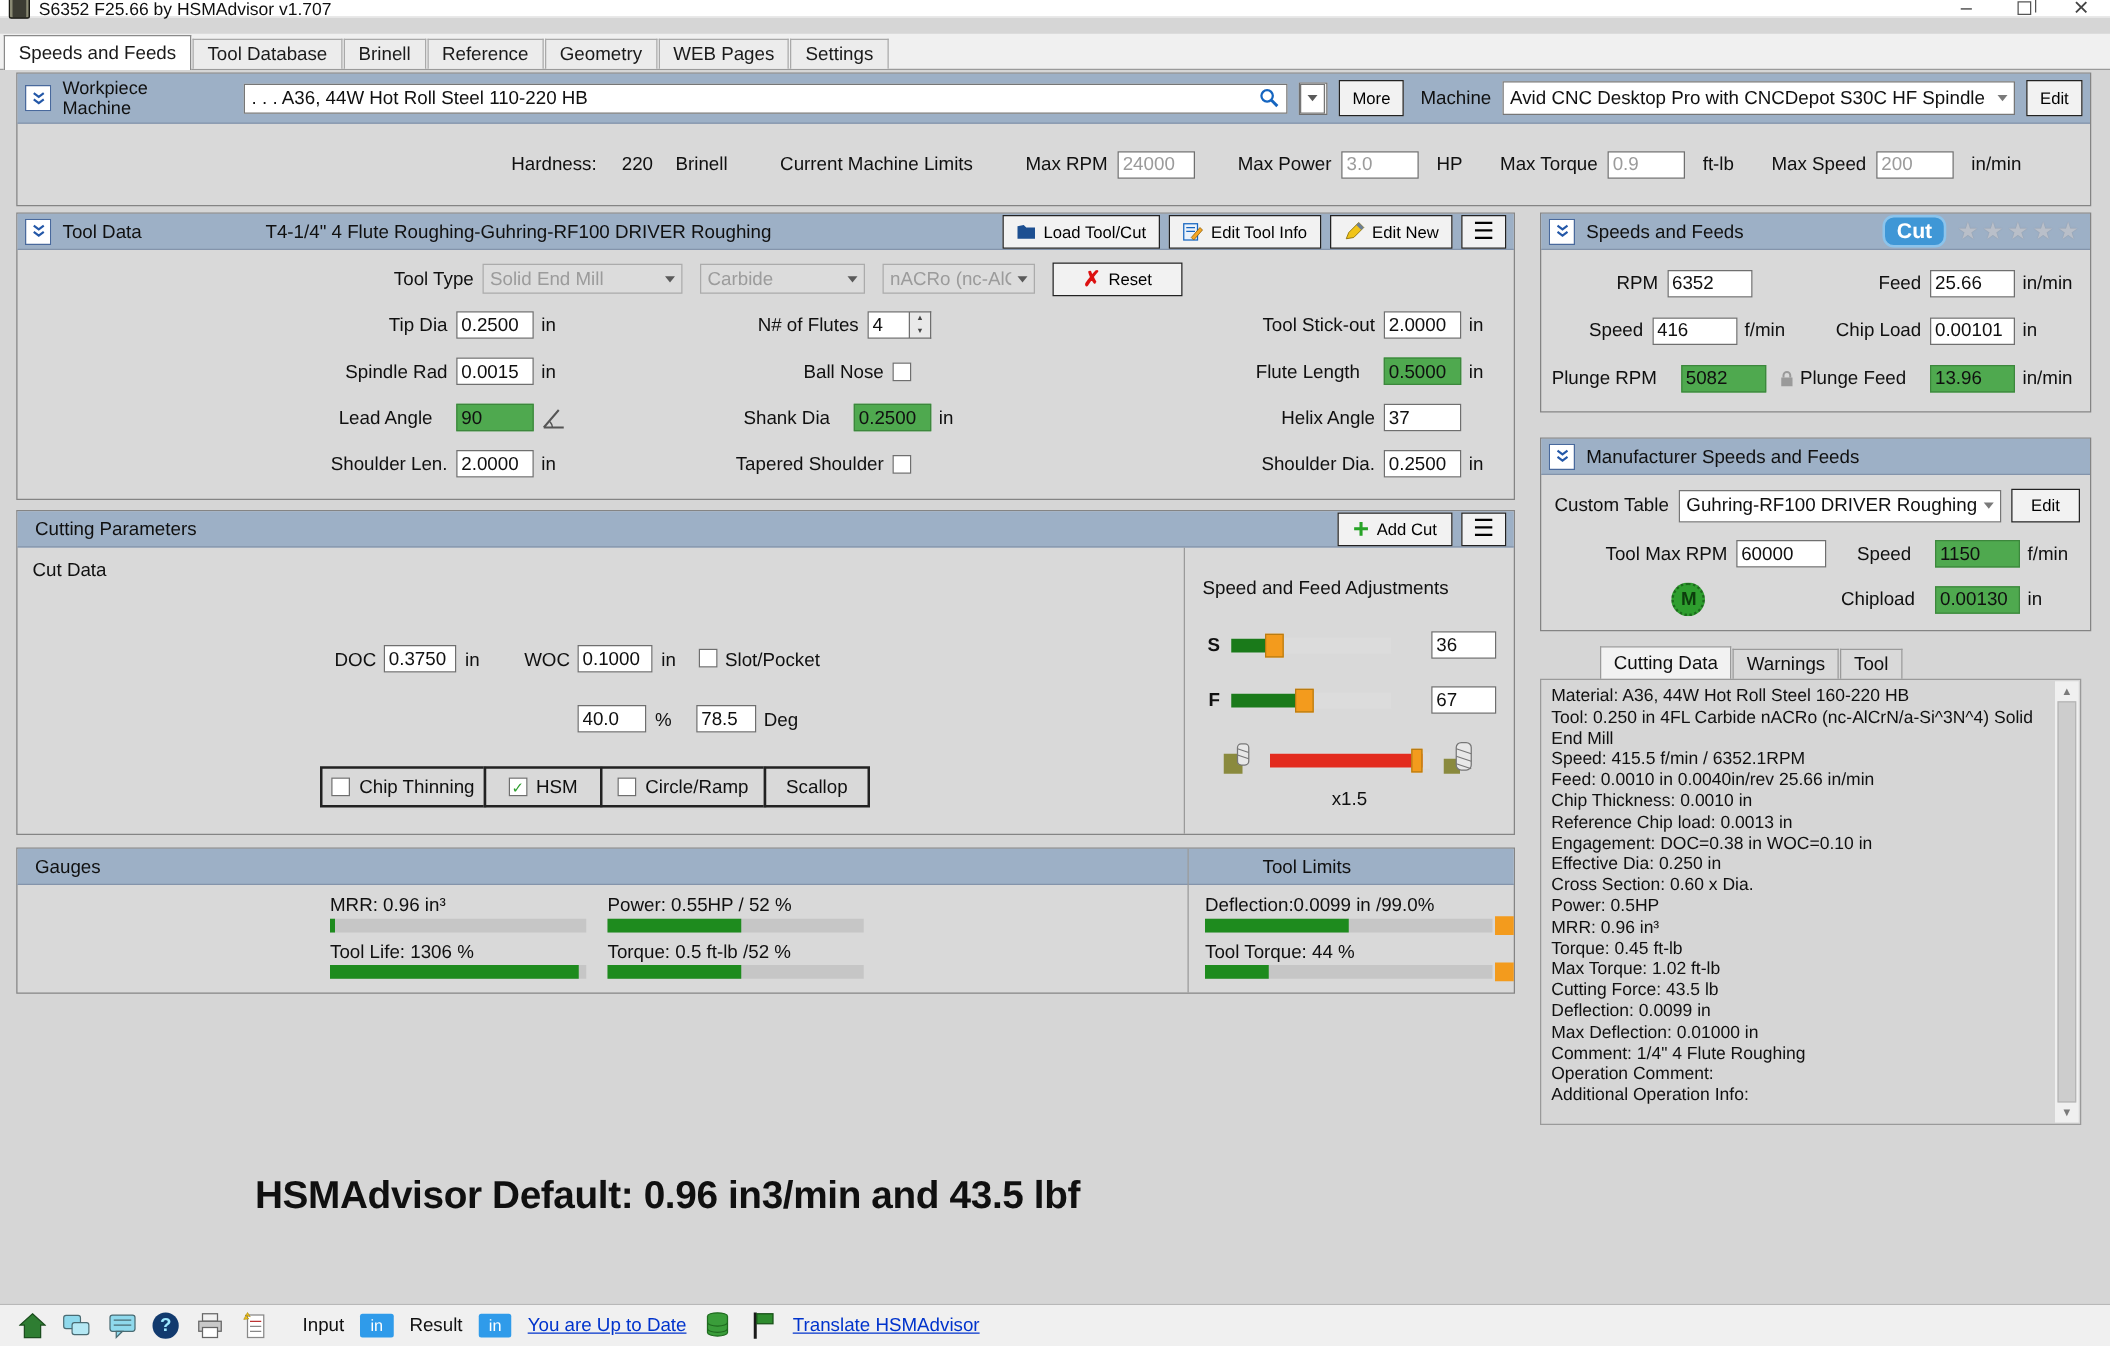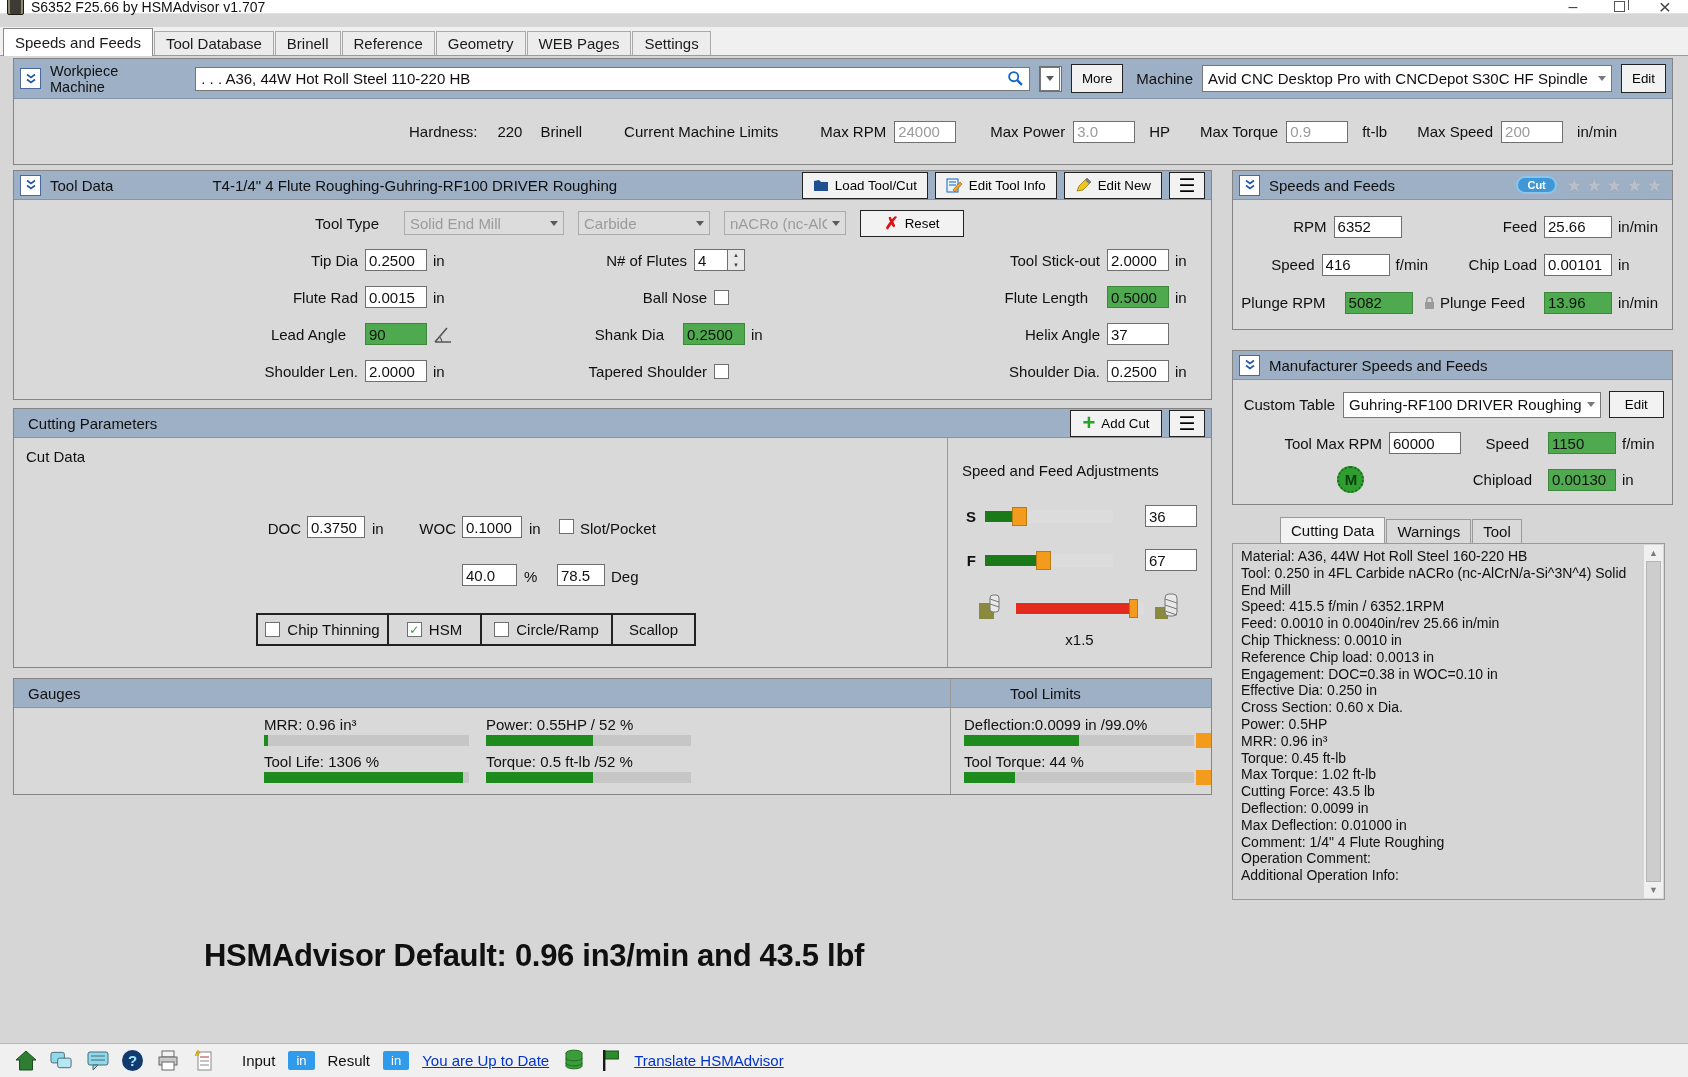--- a/index.html
+++ b/index.html
@@ -101,21 +101,21 @@
   #gg .phead { position:relative; }
   #tool-limits-title { position:absolute; left:996px; }
   .gauge { width:205px; }
   .gauge .glabel { margin-bottom:2px; white-space:nowrap; }
   .gtrack { height:11px; background:#c6c6c6; position:relative; }
   .gfill { height:100%; background:#1e8b1e; }
   .lim-track { width:230px; }
   .lim-marker { position:absolute; right:-17px; top:-2px; width:15px; height:15px; background:#f39b1d; }
   
   #sf { left:1232px; top:170px; width:441px; height:160px; }
-  .cut-badge { background:#3f97d6; border:2px solid #8cc4ec; color:#fff; font-size:11px; font-weight:bold;
+  .cut-badge { background:#3f97d6; border:2px solid #8cc4ec; color:#fff; font-size:17px; font-weight:bold;
     border-radius:9px; padding:1px 9px; margin-left:auto; }
   .stars { letter-spacing:3px; color:#b9bfc9; font-size:19px; text-shadow:0 0 1px #8c93a0; }
   .sf-grid { position:absolute; top:29px; left:8px; right:8px; bottom:0; display:grid;
     grid-template-columns:46% 54%; align-content:center; row-gap:16px; }
   .sf-cell { display:flex; align-items:center; }
   .sf-cell .fld-label { flex:1; margin-right:7px; }
   .sf-cell .unit { width:46px; }
   .lock-ico { margin-left:10px; }
   #mf { left:1232px; top:350px; width:441px; height:155px; }
   #mf-row1 { display:flex; align-items:center; padding:11px 8px 0; gap:8px; }
@@ -266,21 +266,21 @@
         <span>Edit New</span>
       </button>
       <button class="btn" style="width:36px; padding:0;">
           <span class="hamburger">☰</span>
         </button>
     </div>
   </div>
   <div id="td-body">
     <div id="tooltype-row">
       <span class="fld-label">Tool Type</span>
-      <div class="combo disabled" style="width:160px;margin-left:18px;">
+      <div class="combo disabled" style="width:160px;">
           <span class="txt">Solid End Mill</span>
           <span class="carr"></span>
         </div>
       <div class="combo disabled" style="width:132px; margin-left:14px;">
           <span class="txt">Carbide</span>
           <span class="carr"></span>
         </div>
       <div class="combo disabled" style="width:122px; margin-left:14px;">
           <span class="txt">nACRo  (nc-AlC</span>
           <span class="carr"></span>
@@ -306,21 +306,21 @@
         <span class="unit" style="width:30px;"></span>
       </div>
       <div class="c3">
         <span class="fld-label">Tool Stick-out</span>
         <input class="field w62" value="2.0000" style="">
         <span class="unit">in</span>
       </div>
     </div>
     <div class="td-row">
       <div class="c1">
-        <span class="fld-label">Flute Rad</span>
+        <span class="fld-label">Spindle Rad</span>
         <input class="field w62" value="0.0015" style="">
         <span class="unit">in</span>
       </div>
       <div class="c2">
         <span class="fld-label">Ball Nose</span>
         <span class="checkbox"></span>
         <span class="unit" style="width:46px;"></span>
       </div>
       <div class="c3">
         <span class="fld-label">Flute Length</span>

